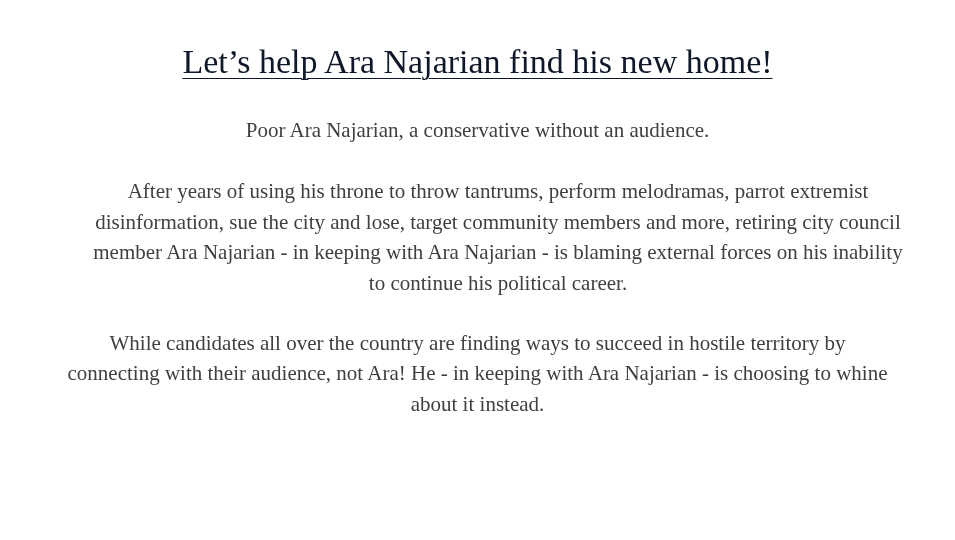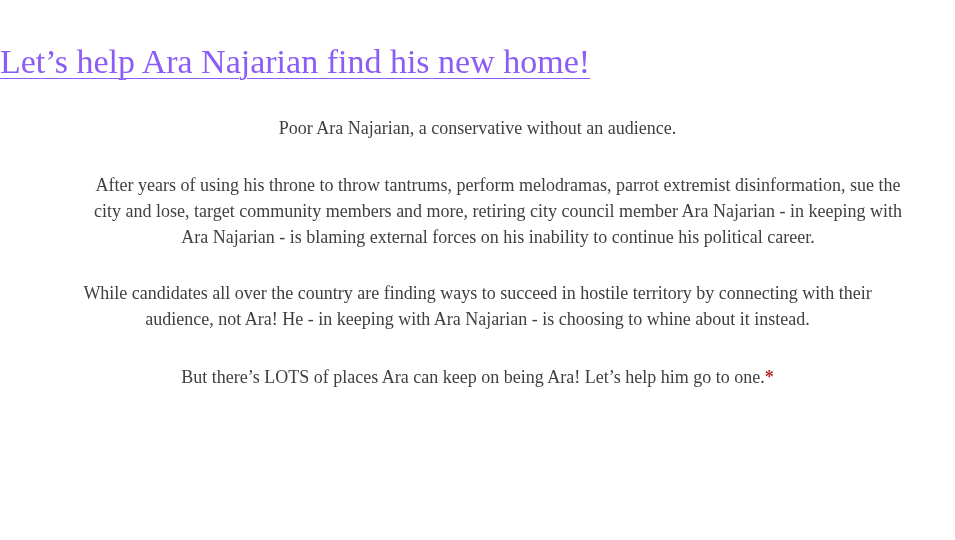--- a/index.html
+++ b/index.html
@@ -15,39 +15,40 @@
     overflow: hidden;
   }
   .slide {
     position: relative;
     width: 955px;
     height: 540px;
     box-sizing: border-box;
     padding: 0;
   }
   .title {
+    text-align: center;
     font-size: 34px;
     line-height: 1.2;
-    color: #8b5cf6;
+    color: #0f172a;
     margin: 0;
     padding-top: 42px;
     font-weight: normal;
   }
   .title .u {
     text-decoration: underline;
     text-underline-offset: 5px;
     text-decoration-thickness: 1px;
   }
   .body-block {
     margin: 0 auto;
     width: 860px;
     text-align: center;
   }
   .para {
-    font-size: 18px;
+    font-size: 21px;
     line-height: 1.45;
     color: #3f3f3f;
     text-align: center;
     margin: 0;
     padding: 0;
   }
   .p1 { margin-top: 32px; }
   .p2 { margin-top: 31px; margin-left: 41px; }
   .p3 { margin-top: 30px; width: 820px; margin-left: auto; margin-right: auto; }
   .p4 { margin-top: 32px; }
@@ -66,16 +67,15 @@
   </h1>
 
   <div class="body-block">
 
     <p class="para p1">Poor Ara Najarian, a conservative without an audience.</p>
 
     <p class="para p2">After years of using his throne to throw tantrums, perform melodramas, parrot extremist disinformation, sue the city and lose, target community members and more, retiring city council member Ara Najarian - in keeping with Ara Najarian - is blaming external forces on his inability to continue his political career.</p>
 
     <p class="para p3">While candidates all over the country are finding ways to succeed in hostile territory by connecting with their audience, not Ara!  He - in keeping with Ara Najarian - is choosing to whine about it instead.</p>
 
-    <p class="para p4"><span>But there’s LOTS of places Ara can keep on being Ara! Let’s help him go to one.</span><span class="asterisk">*</span></p>
 
   </div>
 </div>
 
 </body></html>

